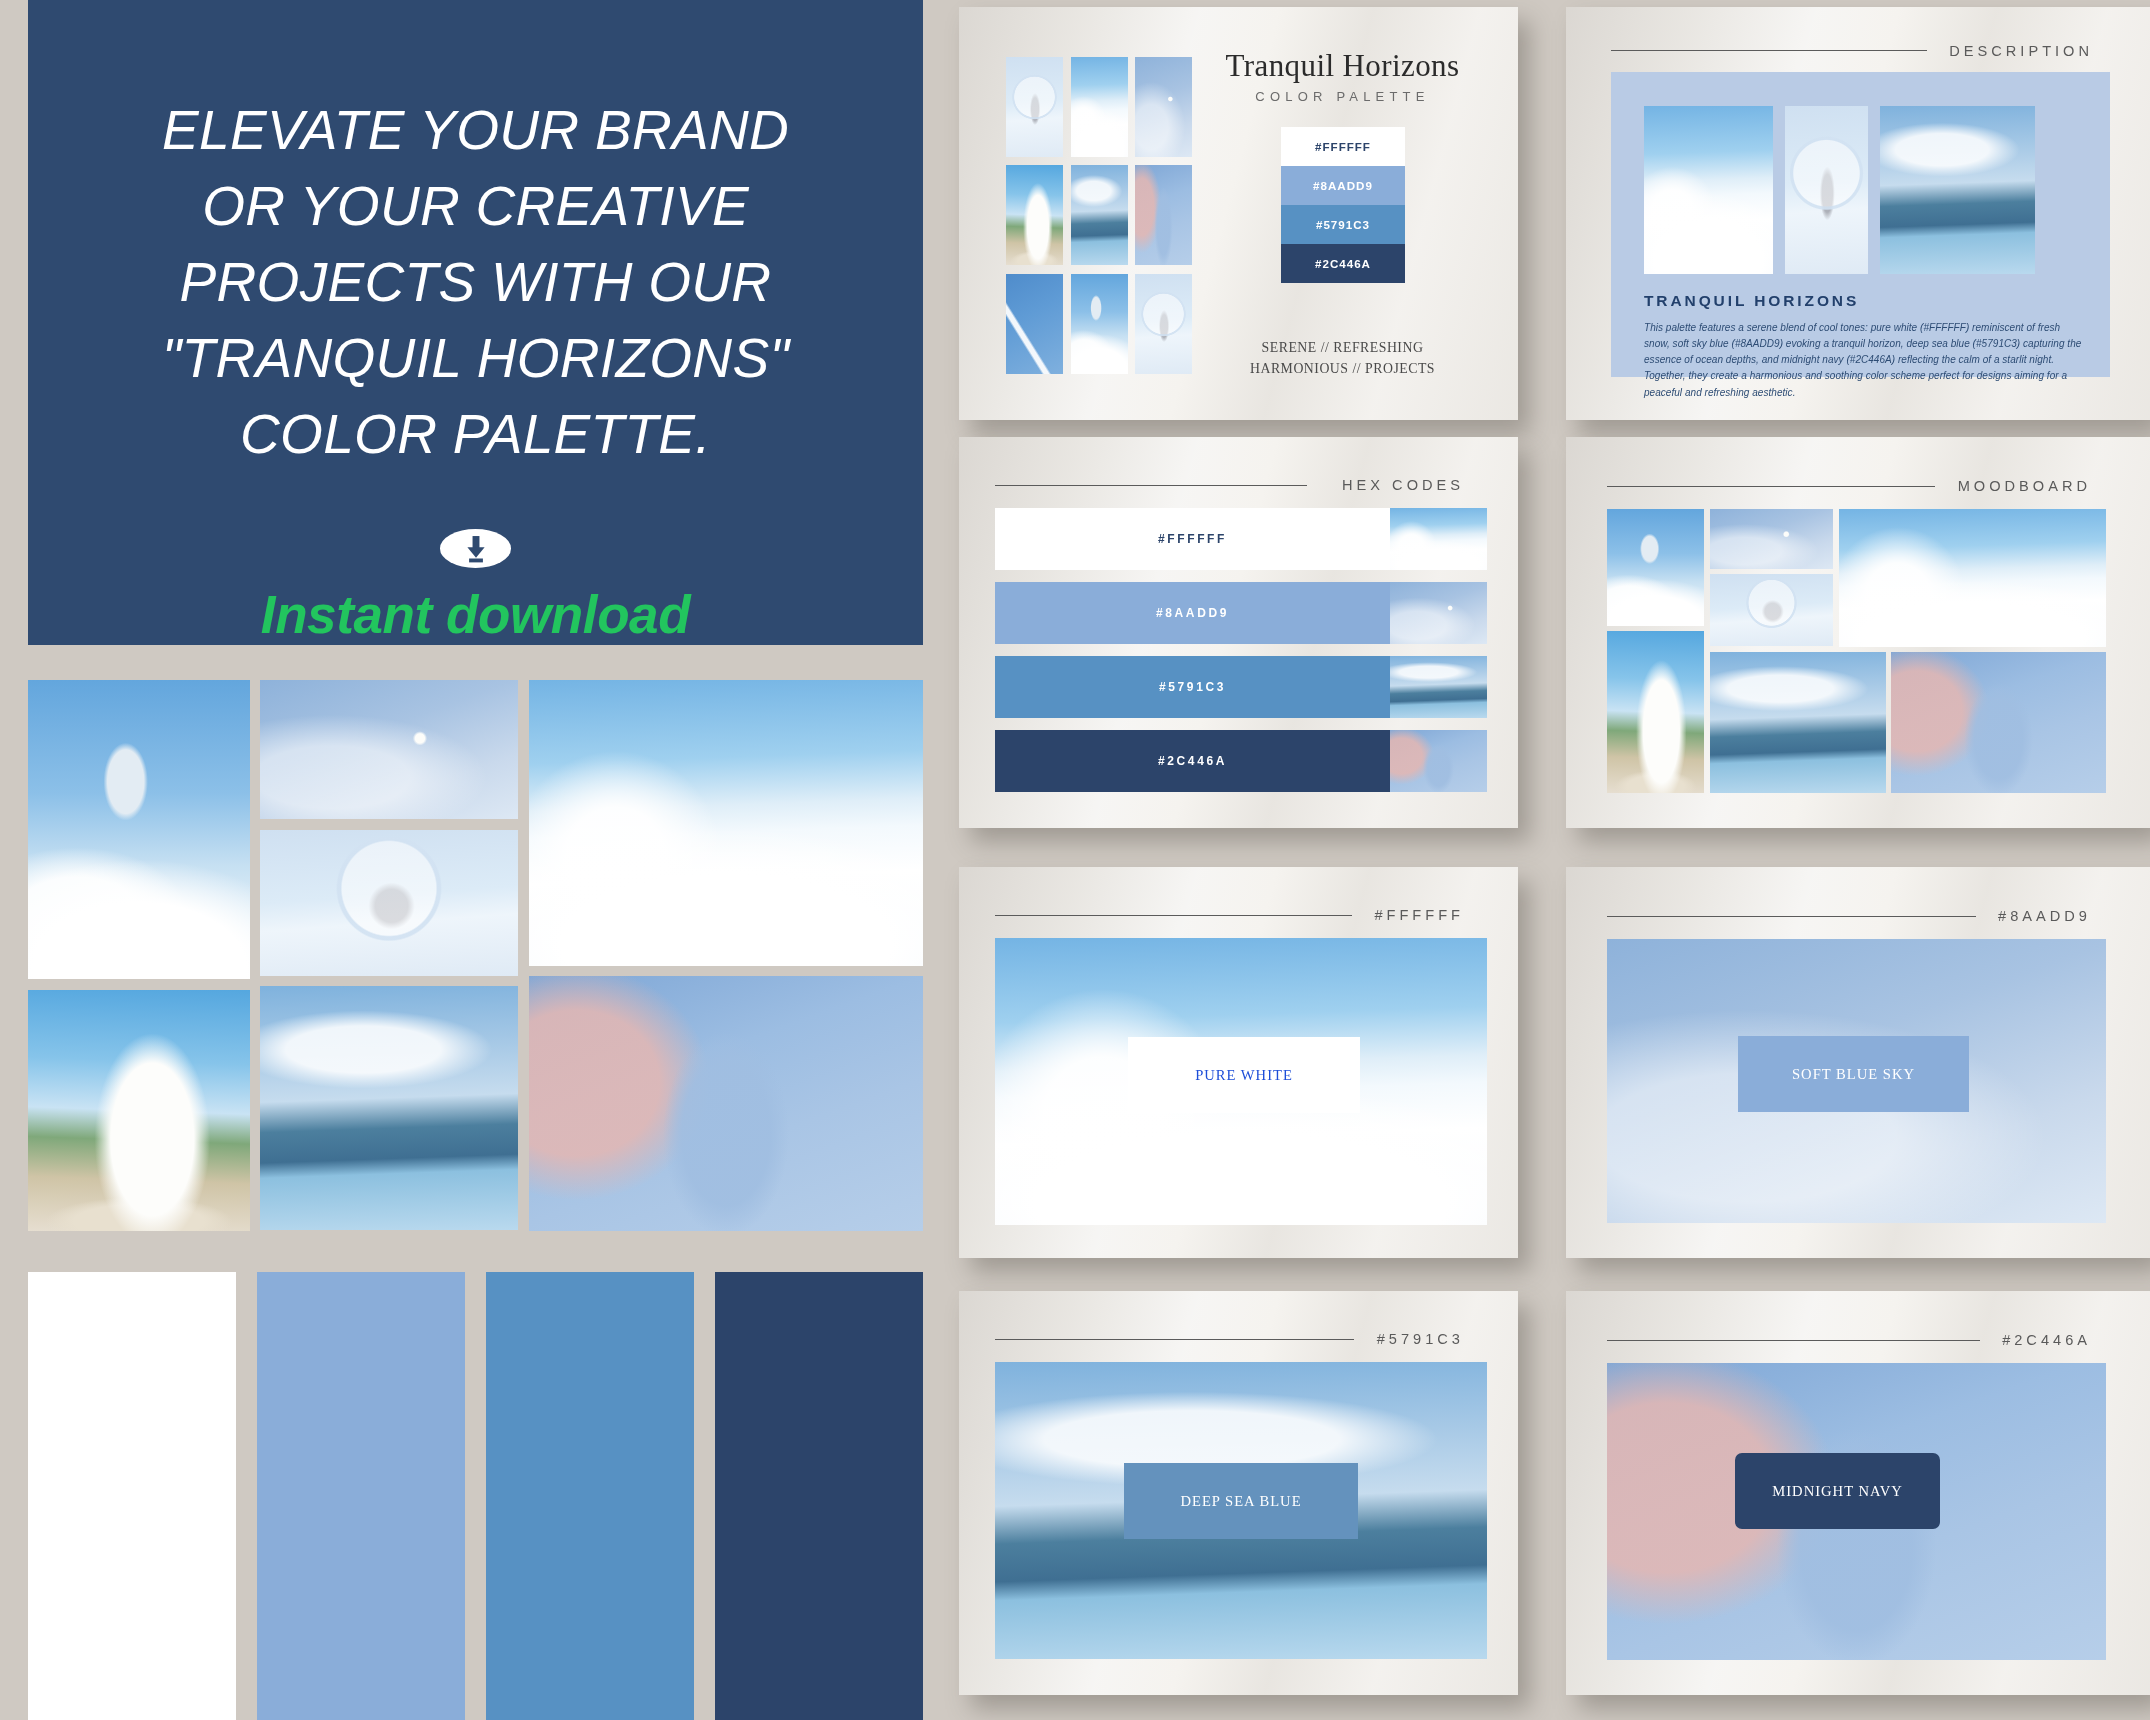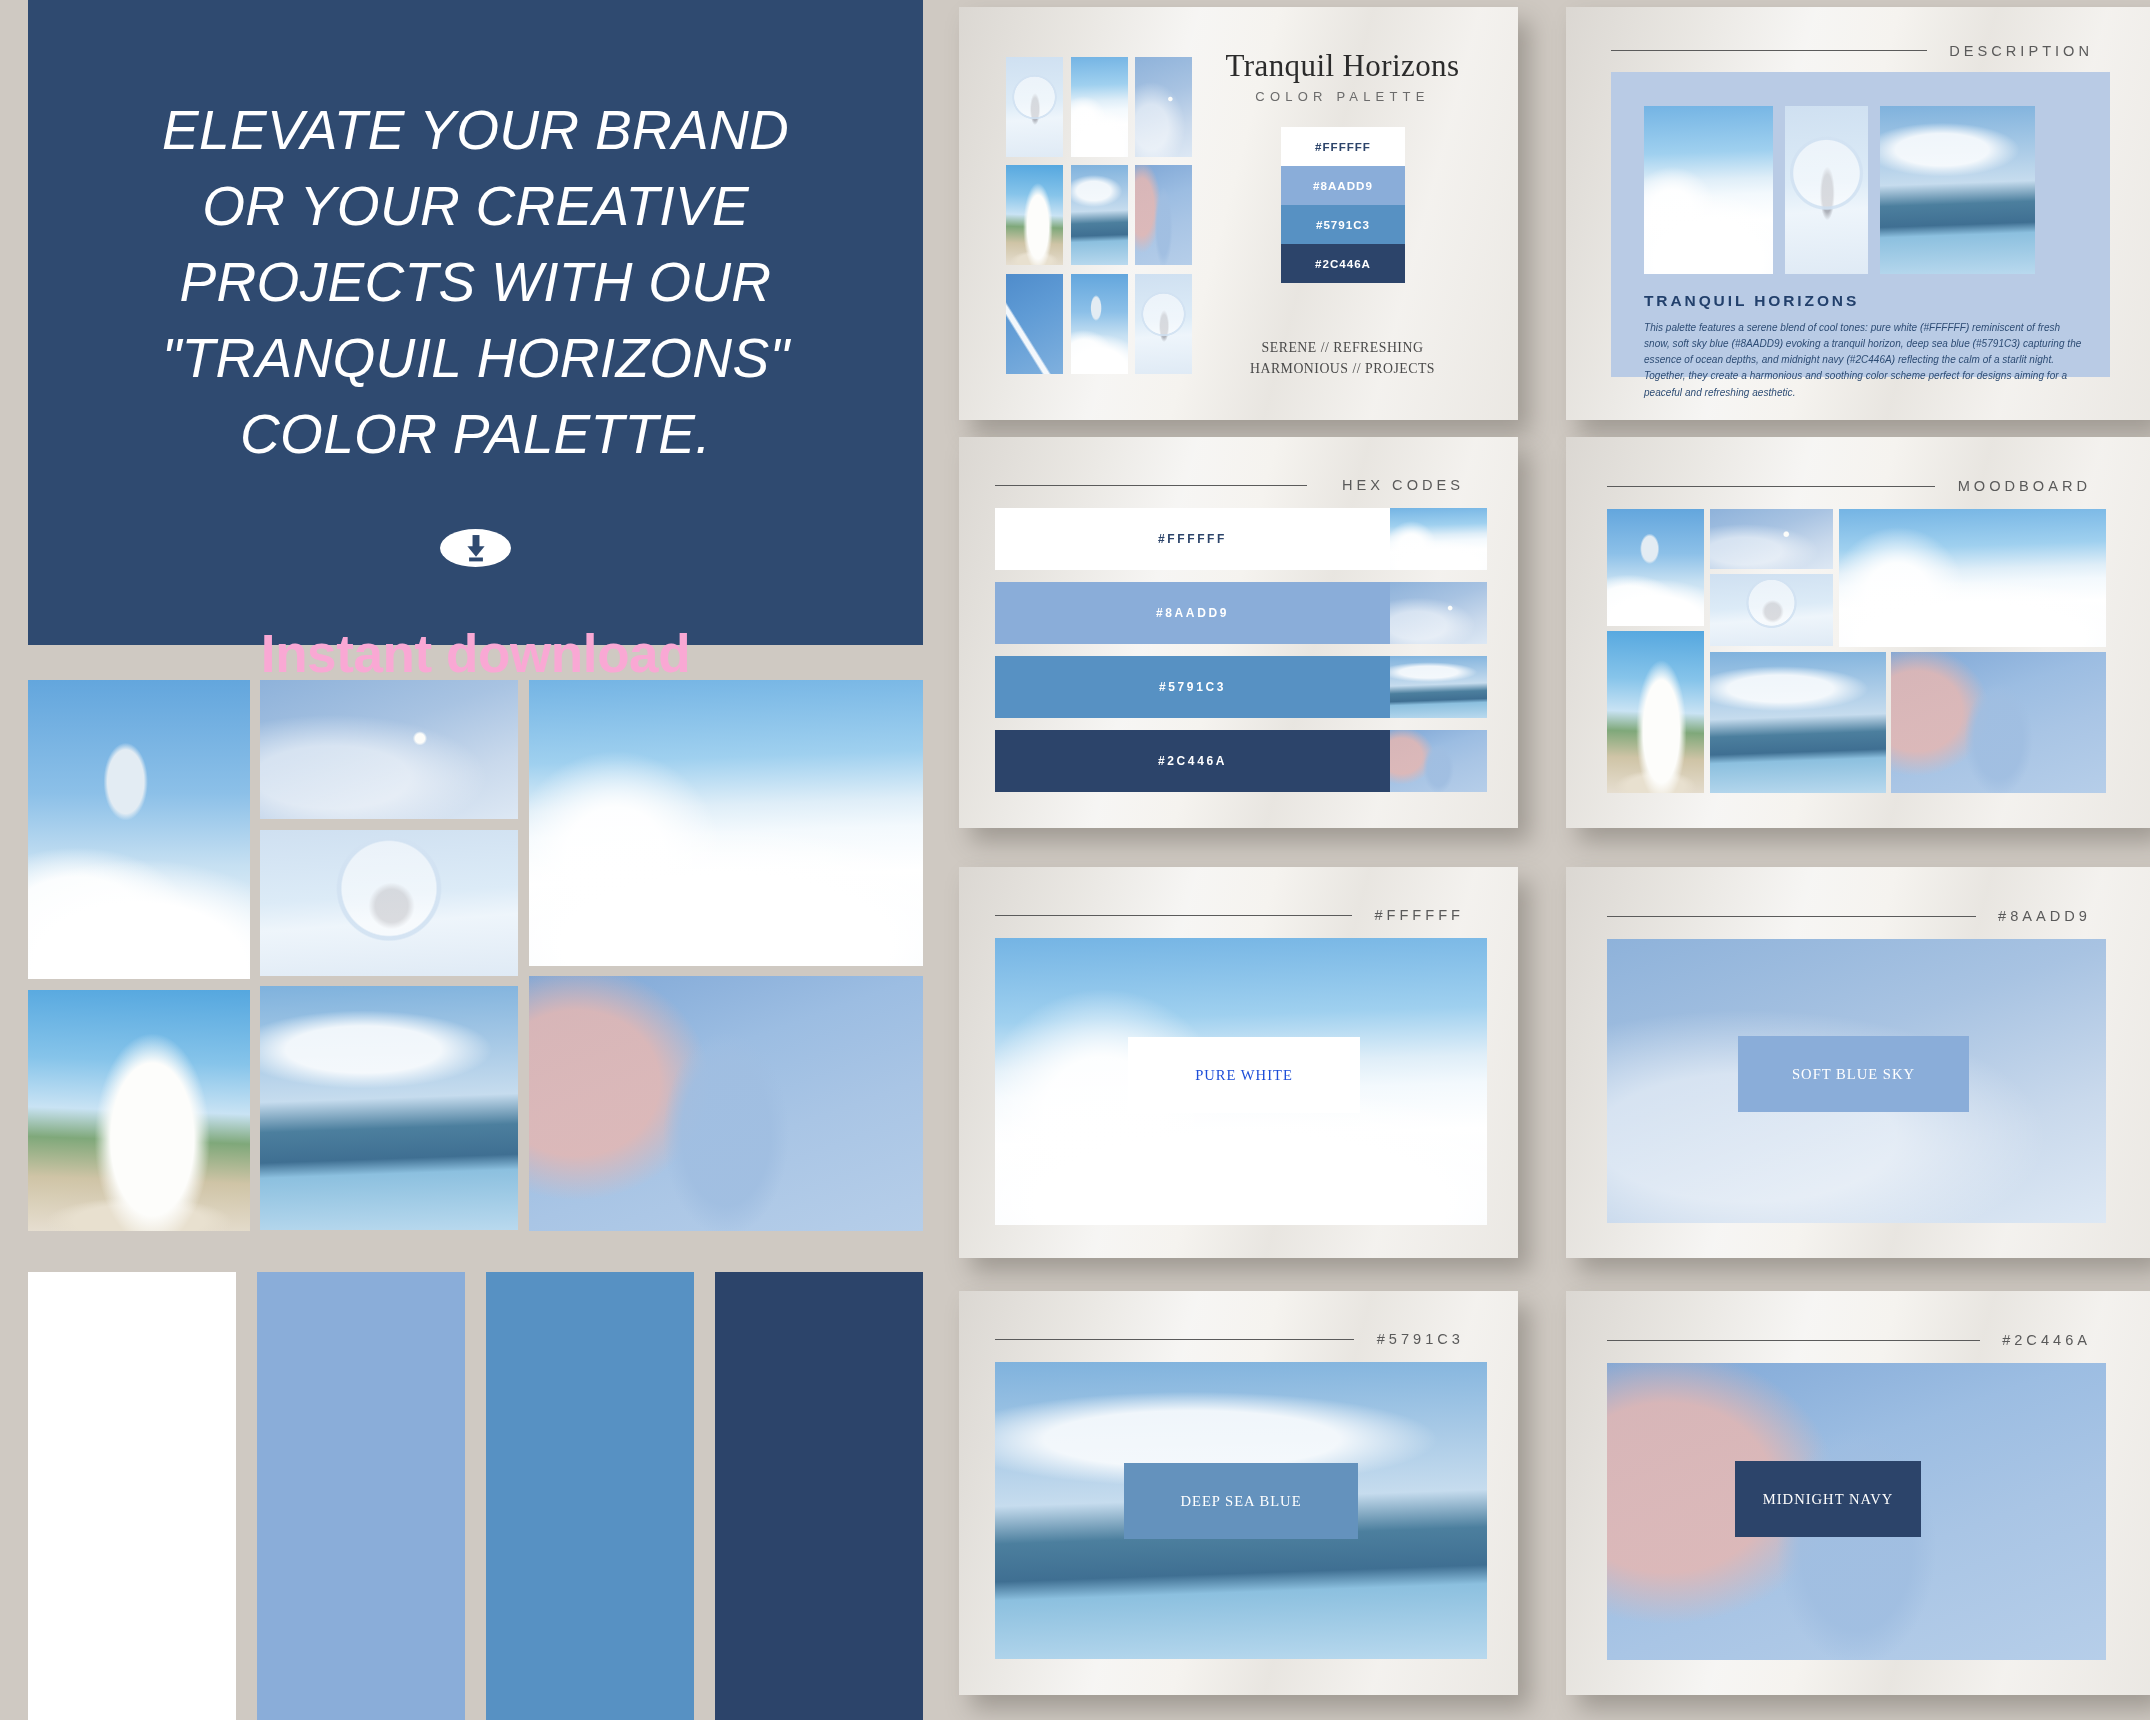--- a/index.html
+++ b/index.html
@@ -24,21 +24,21 @@
     color:#ffffff; font-style:italic; font-size:55px; line-height:1.38;
     text-align:center; font-weight:400; letter-spacing:0.3px; width:688px;
   }
   .dl-icon {
     margin-top:57px;
     width:71px; height:71px; border-radius:50%; background:#ffffff;
     display:flex; align-items:center; justify-content:center;
   }
   .dl-icon svg { display:block; }
   .hero-cta {
-    margin-top:56px; color:#f9a8d4; font-size:53px; font-weight:700; letter-spacing:-0.4px;
+    margin-top:16px; color:#22c55e; font-size:53px; font-weight:700; letter-spacing:-0.4px;font-style:italic;
   }
 
   
   .collage { position:absolute; left:0px; top:680px; width:895px; height:551px; }
   .ph { position:absolute; background-size:cover; background-position:center; overflow:hidden; }
 
   
   .swatch-strip { position:absolute; left:0px; top:1272px; width:895px; height:449px; display:flex; gap:20.6px; }
   .swatch-strip > div { flex:1; }
 
@@ -140,21 +140,21 @@
 
   #card-sea { left:959px; top:1291px; width:559px; height:404px; }
   #card-sea .card-head { left:36px; top:40px; width:469px; }
   #card-sea .photo { left:36px; top:71px; width:492px; height:297px; }
   #card-sea .chip { left:165px; top:172px; width:234px; height:76px; background:#6492bd; }
   #card-sea .chip span { color:#ffffff;text-align:right; }
 
   #card-navy { left:1566px; top:1291px; width:585px; height:404px; }
   #card-navy .card-head { left:41px; top:41px; width:484px; }
   #card-navy .photo { left:41px; top:72px; width:499px; height:297px; }
-  #card-navy .chip { left:169px; top:170px; width:186px; height:76px; background:#2c446a; }
+  #card-navy .chip { left:169px; top:162px; width:205px; height:76px; background:#2c446a;border-radius:7px; }
   #card-navy .chip span { color:#ffffff; }
 
   
   .img-ski {
     background-image:
       radial-gradient(circle at 22% 62%, rgba(255,255,255,0.95) 0 14%, rgba(255,255,255,0) 30%),
       radial-gradient(ellipse 70% 40% at 50% 92%, #ffffff 0 60%, rgba(255,255,255,0) 100%),
       linear-gradient(178deg,#74b4e4 0%, #9fd0ef 28%, #dfeef8 44%, #f3f9fd 53%, #ffffff 68%, #f6fafd 100%);
   }
   .img-moon {

